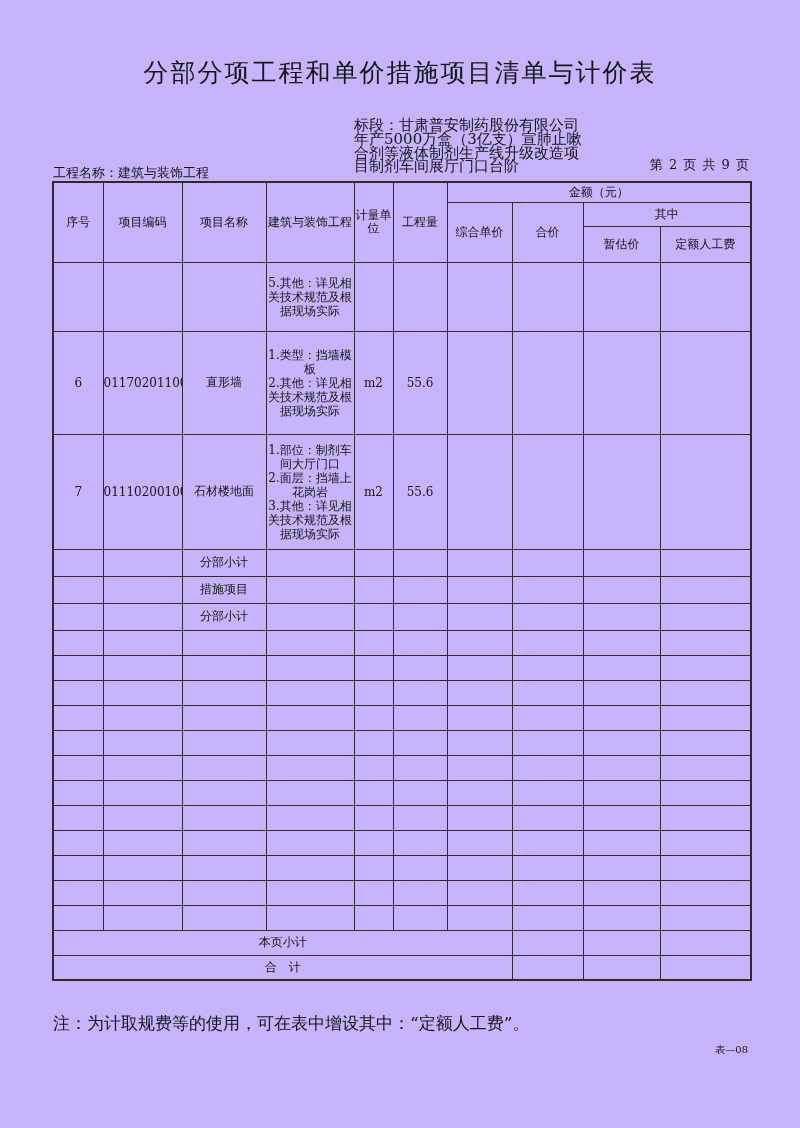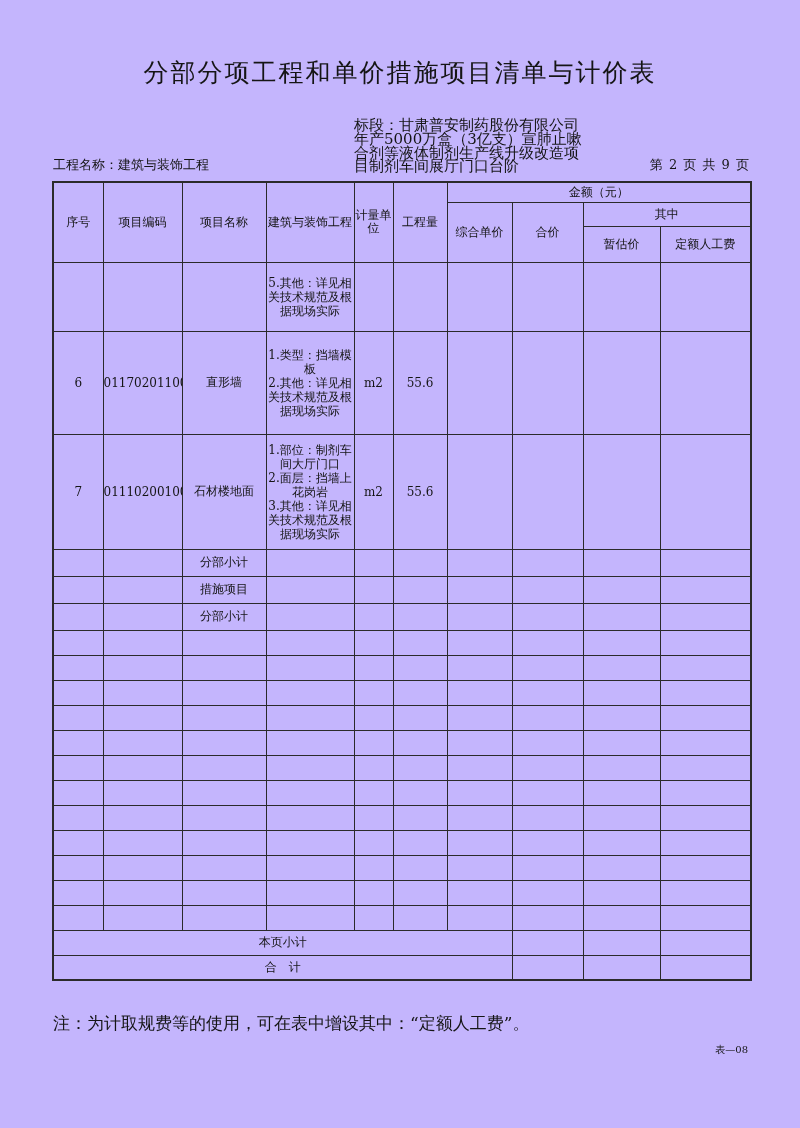--- a/index.html
+++ b/index.html
@@ -5,21 +5,21 @@
   html,body{margin:0;padding:0;background:#ffffff;}
   .page{
     position:relative;width:800px;height:1128px;background:#c4b5fd;
     font-family:"DejaVu Serif","Liberation Serif",serif;color:#151515;
     overflow:hidden;
   }
   .title{
     position:absolute;top:56px;left:0;width:100%;text-align:center;
     font-size:25px;letter-spacing:2px;white-space:nowrap;
   }
-  .meta-project{position:absolute;left:53px;top:156px;font-size:13px;white-space:nowrap;}
+  .meta-project{position:absolute;left:53px;top:164px;font-size:13px;white-space:nowrap;}
   .meta-section{
     position:absolute;left:354px;top:119px;width:232px;
     font-size:15px;line-height:13.8px;word-break:break-all;text-align:left;
   }
   .meta-page{position:absolute;right:50px;top:156px;font-size:13px;letter-spacing:1px;white-space:nowrap;}
 
   table.boq{
     position:absolute;left:52px;top:181px;width:698px;
     border-collapse:collapse;table-layout:fixed;
     border:2.5px solid #2b2b2b;

